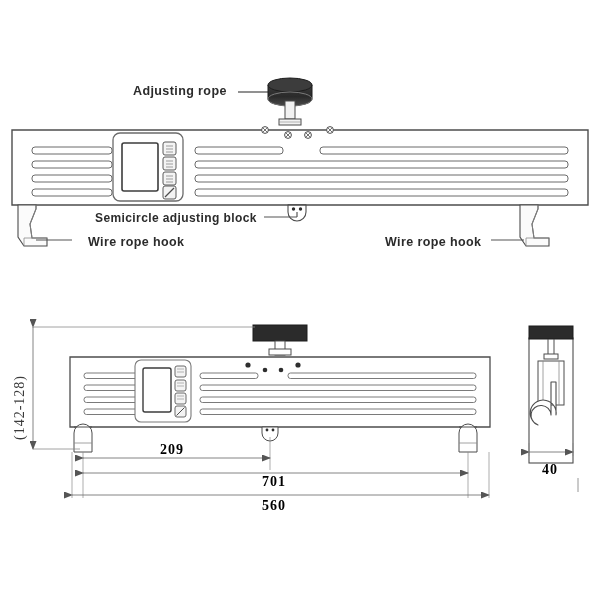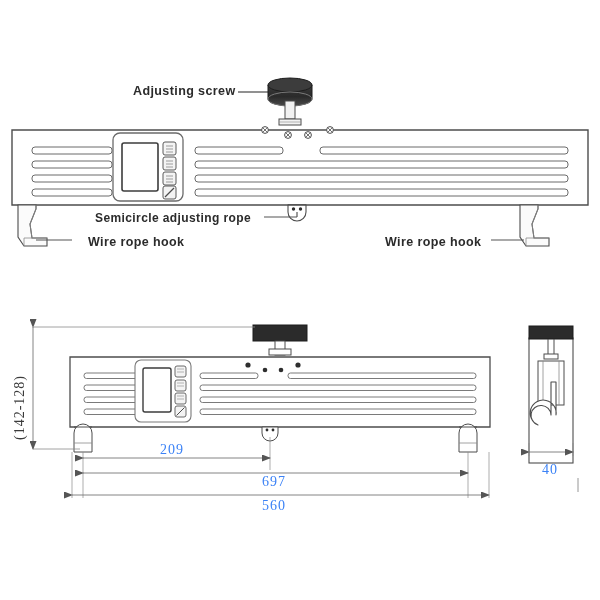--- a/index.html
+++ b/index.html
@@ -26,23 +26,24 @@
     font-size: 12.5px;
     font-weight: 700;
     color: #2b2b2b;
     white-space: nowrap;
     letter-spacing: 0.4px;
   }
   .dim {
     position: absolute;
     font-family: "Liberation Serif", serif;
     font-size: 14px;
-    color: #3b82f6;
+    color: #000000;
     white-space: nowrap;
     letter-spacing: 1px;
+    font-weight: bold;
   }
   .dim-vert {
     position: absolute;
     font-family: "Liberation Serif", serif;
     font-size: 14px;
     color: #3a3a3a;
     white-space: nowrap;
     letter-spacing: 1px;
     transform: rotate(-90deg);
     transform-origin: left top;
@@ -290,31 +291,31 @@
       <path d="M551,382 L551,415 A10,10 0 1 0 538,425 A13,13 0 1 1 556,415 L556,382 Z" fill="#fff" stroke="#4d4d4d" stroke-width="1.1" stroke-linejoin="round"></path>
 
       <line x1="529" y1="452" x2="573" y2="452" stroke="#777" stroke-width="0.9" marker-start="url(#arrB)" marker-end="url(#arrA)"></line>
       <line x1="529" y1="443" x2="529" y2="456" stroke="#8a8a8a" stroke-width="0.7"></line>
       <line x1="573" y1="443" x2="573" y2="456" stroke="#8a8a8a" stroke-width="0.7"></line>
 
       <line x1="578" y1="478" x2="578" y2="492" stroke="#8a8a8a" stroke-width="0.9"></line>
     </g>
   </svg>
 
-  <div class="lbl" style="left:133px; top:84px;">Adjusting  screw</div>
-
-  <div class="lbl" style="left:95px; top:211px; font-size:12px;">Semicircle  adjusting  rope</div>
+  <div class="lbl" style="left:133px; top:84px;">Adjusting  rope</div>
+
+  <div class="lbl" style="left:95px; top:211px; font-size:12px;">Semicircle  adjusting  block</div>
 
   <div class="lbl" style="left:88px; top:235px;">Wire rope hook</div>
 
   <div class="lbl" style="left:385px; top:235px;">Wire rope hook</div>
 
   <div class="dim-vert" style="left:12px; top:440px;">(142-128)</div>
 
   <div class="dim" style="left:160px; top:442px;">209</div>
 
-  <div class="dim" style="left:262px; top:474px;">697</div>
+  <div class="dim" style="left:262px; top:474px;">701</div>
 
   <div class="dim" style="left:262px; top:498px;">560</div>
 
   <div class="dim" style="left:542px; top:462px;">40</div>
 
 </div>
 
 </body></html>

